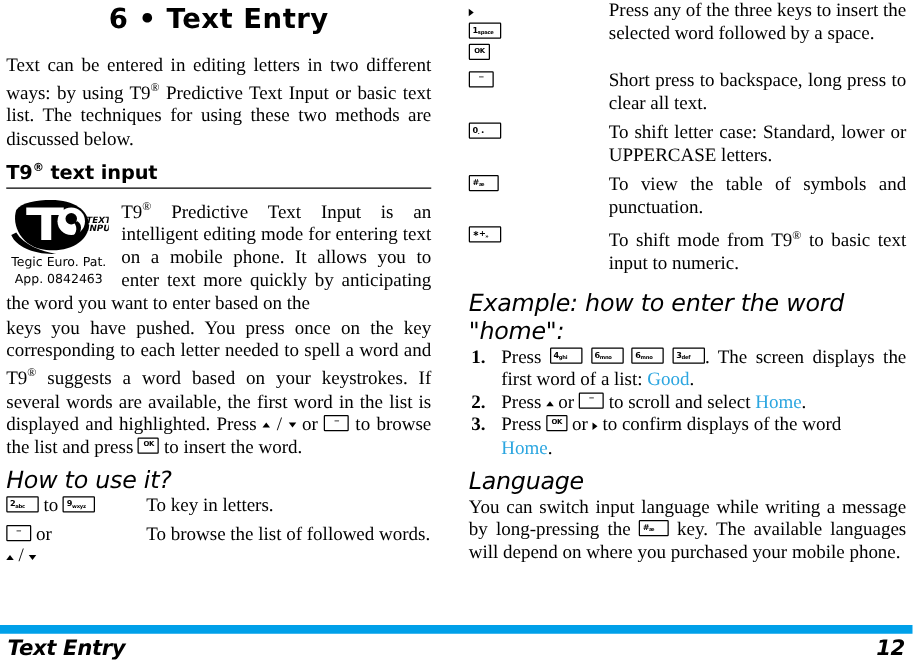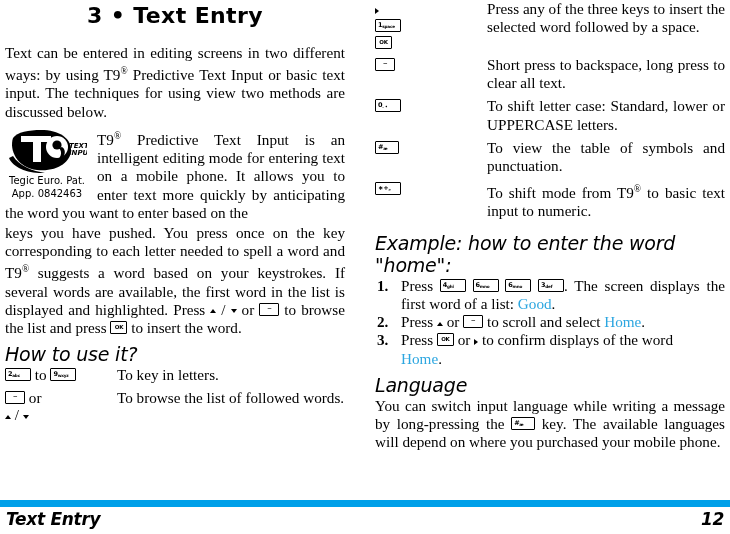--- a/index.html
+++ b/index.html
@@ -213,24 +213,25 @@
 </style>
 </head>
 <body>
 
 <div class="page">
 
   <div class="cols">
 
     <div class="col col-left">
 
-      <div class="chapter-title">3 • Text Entry</div>
-
-      <p class="body"><span>Text can be entered in editing screens in two different ways: by using T9</span><sup class="reg">®</sup><span> Predictive Text Input or basic text input. The techniques for using view two methods are discussed below.</span></p>
-
+      <div class="chapter-title">6 • Text Entry</div>
+
+      <p class="body"><span>Text can be entered in editing letters in two different ways: by using T9</span><sup class="reg">®</sup><span> Predictive Text Input or basic text list. The techniques for using these two methods are discussed below.</span></p>
+
+      <div class="sec-head">T9<sup>®</sup> text input</div>
 
       <div class="logo-wrap">
         <svg class="t9-logo" width="80" height="46" viewBox="0 0 80 46">
           <g>
             <path d="M6 10 C2 22, 10 40, 30 42 C50 44, 64 34, 64 22 C64 10, 52 2, 34 2 C22 2, 10 4, 6 10 Z" fill="#000"></path>
             <path d="M14 8 L44 8 L44 14 L34 14 L34 34 L26 34 L26 14 L14 14 Z" fill="#fff"></path>
             <circle cx="50" cy="19" r="11" fill="#fff"></circle>
             <circle cx="50" cy="17" r="4.6" fill="#000"></circle>
             <path d="M52 20 C56 24, 54 31, 48 33 L52 33 C58 30, 60 22, 55 19 Z" fill="#000"></path>
             <path d="M2 30 C6 40, 22 46, 38 45 C26 43, 12 38, 6 28 Z" fill="#000"></path>

